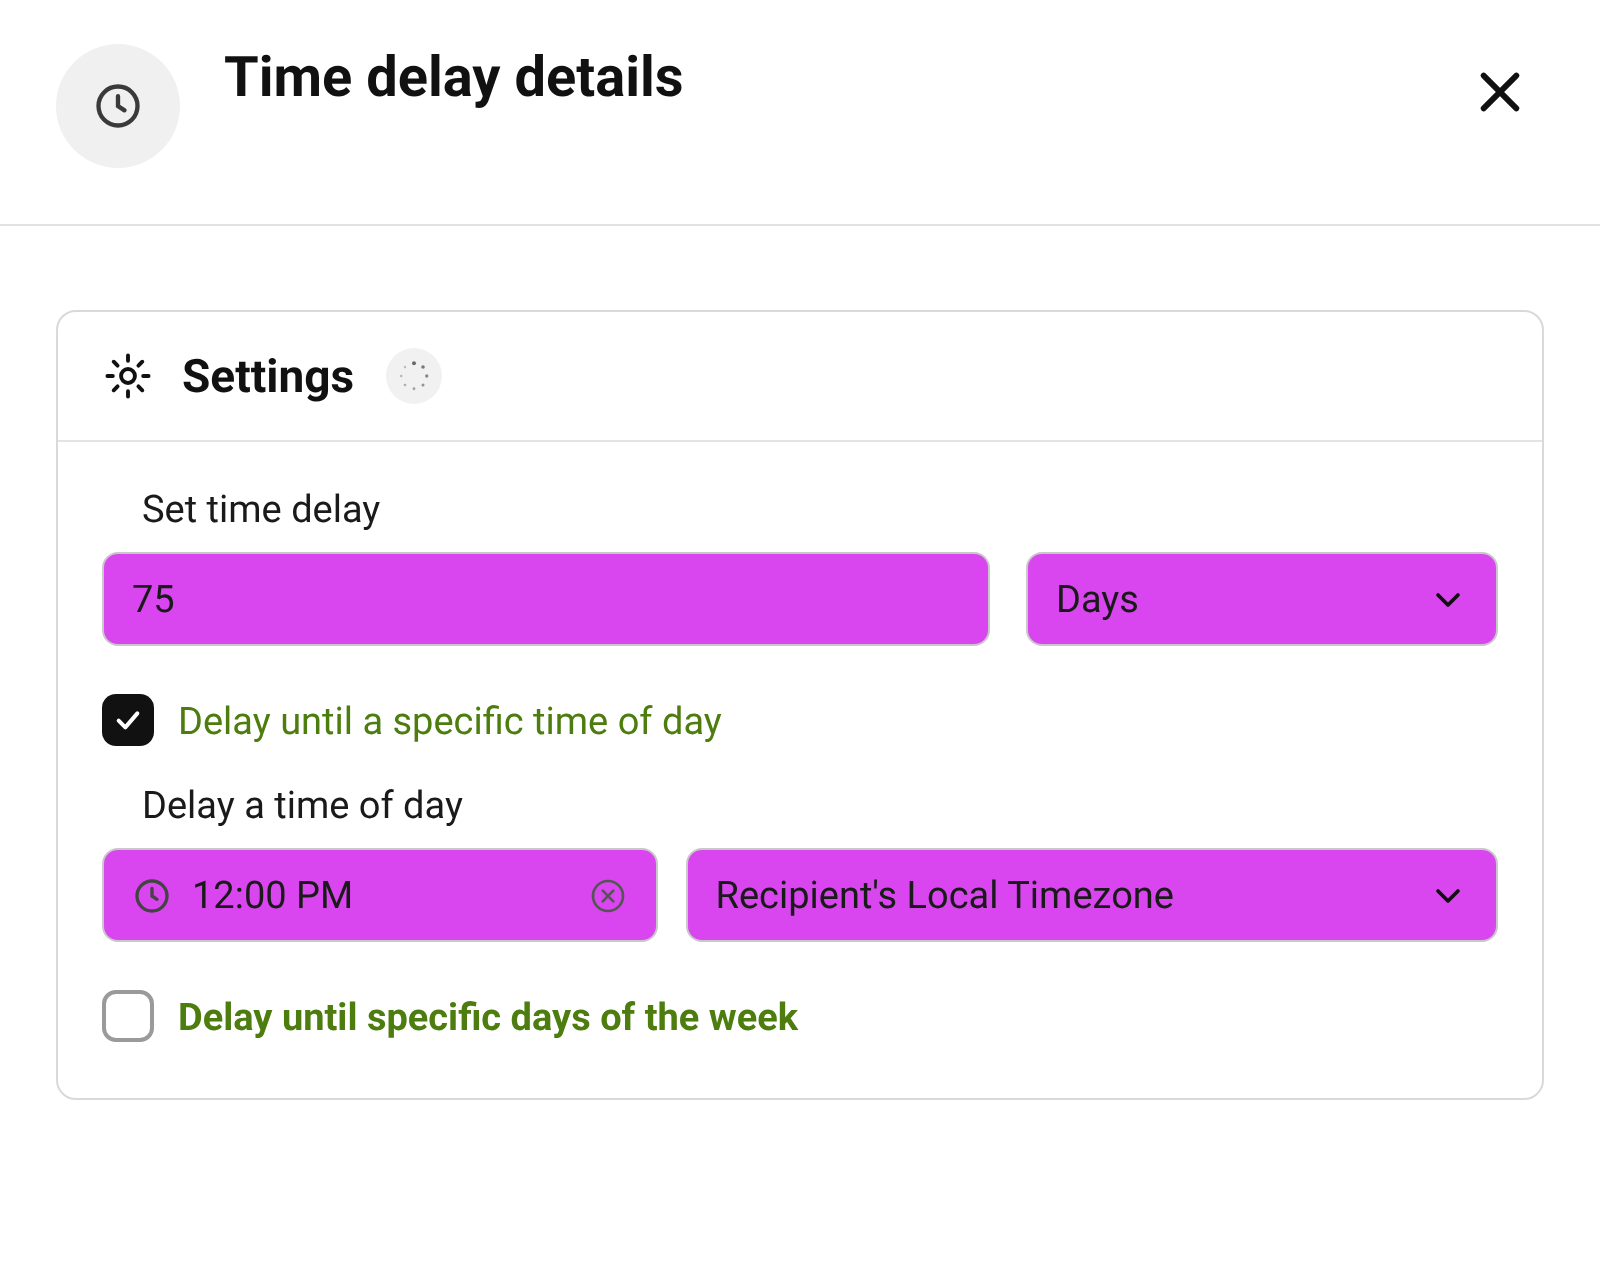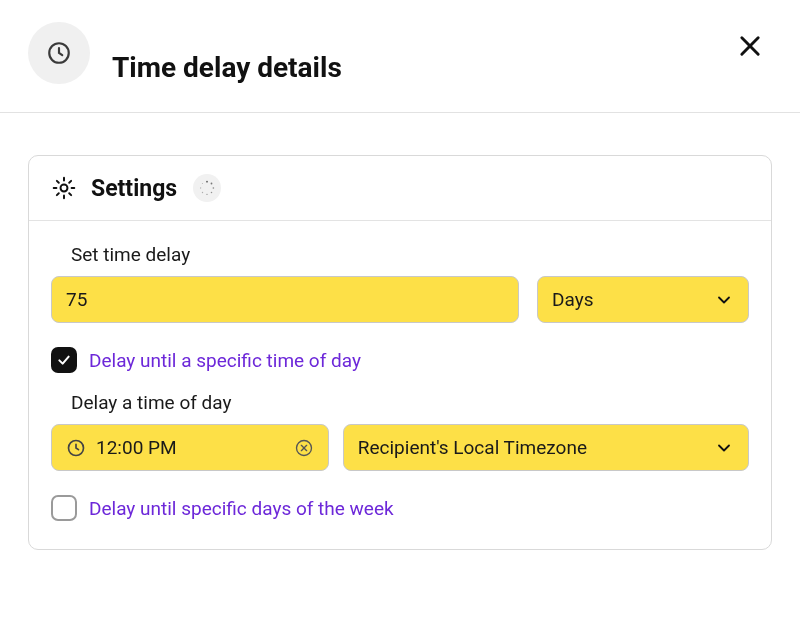--- a/index.html
+++ b/index.html
@@ -10,21 +10,21 @@
     body {
       font-family: -apple-system, BlinkMacSystemFont, "Segoe UI", Roboto, Helvetica, Arial, sans-serif;
       background: #fff;
       color: #1a1a1a;
       width: 800px;
       height: 642px;
     }
     
     .header {
       display: flex;
-      align-items: flex-end;
+      align-items: flex-start;
       padding: 22px 28px 28px 28px;
       position: relative;
     }
     .header-icon-circle {
       width: 62px;
       height: 62px;
       border-radius: 50%;
       background: #f0f0f0;
       display: flex;
       align-items: center;
@@ -118,39 +118,39 @@
       display: flex;
       gap: 18px;
       margin-bottom: 24px;
     }
     .input, .select, .time-input {
       height: 47px;
       border: 1px solid #c8c8c8;
       border-radius: 8px;
       font-size: 19px;
       color: #1a1a1a;
-      background: #fde047;
+      background: #d946ef;
       padding: 0 14px;
       display: flex;
       align-items: center;
     }
     .input {
       flex: 1;
     }
     .input input {
       border: none;
       outline: none;
       font-size: 19px;
       width: 100%;
       background: transparent;
       font-family: inherit;
       color: #1a1a1a;
     }
     .select {
-      width: 212px;
+      width: 236px;
       justify-content: space-between;
       cursor: pointer;
     }
     .select.wide {
       width: 440px;
     }
     .chevron {
       width: 20px;
       height: 20px;
       stroke: #111;
@@ -185,21 +185,21 @@
     }
     .checkbox svg {
       width: 16px;
       height: 16px;
       stroke: #fff;
       stroke-width: 3;
       fill: none;
     }
     .check-label {
       font-size: 19px;
-      color: #6d28d9;
+      color: #4d7c0f;
     }
 
     .time-row {
       display: flex;
       gap: 14px;
       margin-bottom: 24px;
     }
     .time-input {
       width: 300px;
       gap: 10px;
@@ -305,20 +305,20 @@
           </svg>
         </div>
         <div class="select wide">
           <span>Recipient's Local Timezone</span>
           <svg class="chevron" viewBox="0 0 24 24">
             <path d="M6 9 L12 15 L18 9" stroke-linecap="round" stroke-linejoin="round"></path>
           </svg>
         </div>
       </div>
 
-      <div class="check-row" style="margin-bottom:4px;">
+      <div class="check-row" style="margin-bottom:4px;font-weight:bold;">
         <div class="checkbox unchecked"></div>
         <span class="check-label">Delay until specific days of the week</span>
       </div>
 
     </div>
   </div>
 </div>
 
 </body></html>

